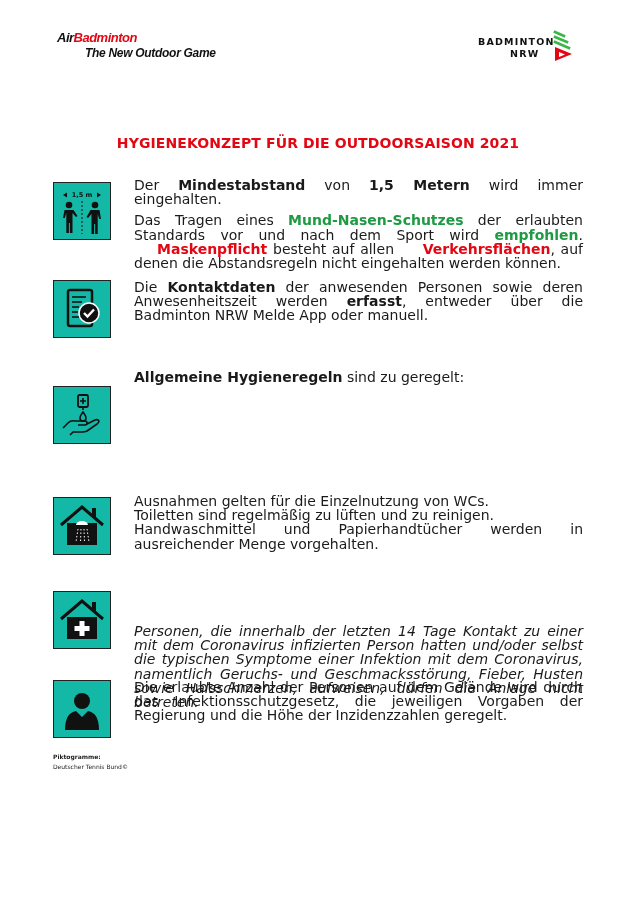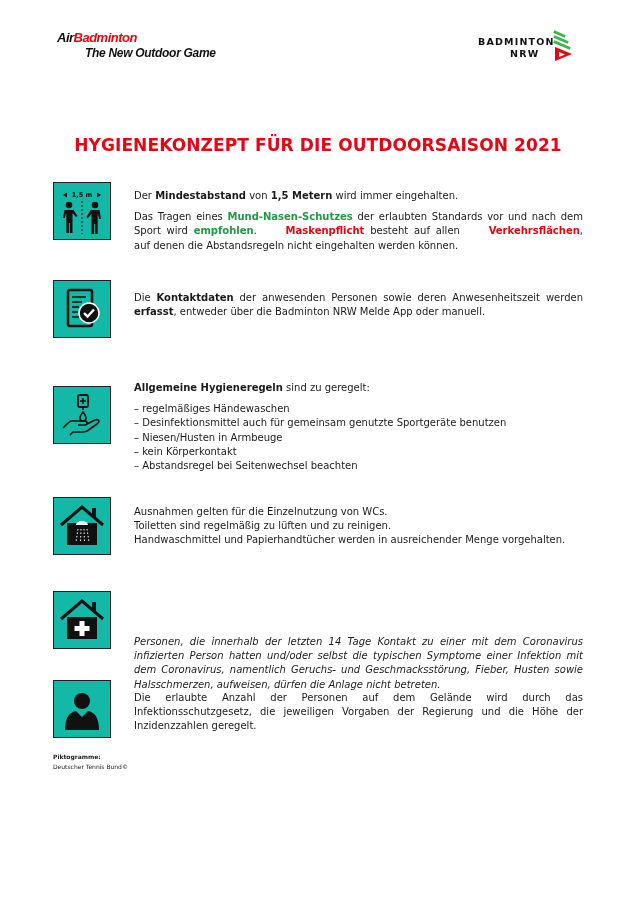--- a/index.html
+++ b/index.html
@@ -11,25 +11,25 @@
   .logo-left .l1 .air { color: #111; }
   .logo-left .l2 { font-family: "Liberation Sans", sans-serif; font-weight: bold; font-style: italic;
                    font-size: 12px; color: #111; margin-left: 28px; line-height: 12px; letter-spacing: -0.3px; }
   .logo-right { position: absolute; left: 478px; top: 30px; width: 110px; height: 32px; }
   .logo-right .t1, .logo-right .t2 { font-family: "DejaVu Sans", sans-serif; font-weight: bold; font-size: 9.5px;
                    letter-spacing: 1.2px; color: #111; position: absolute; }
   .logo-right .t1 { left: 0; top: 6px; }
   .logo-right .t2 { left: 32px; top: 18px; }
   .logo-right svg { position: absolute; left: 74px; top: 0; }
   .title { position: absolute; left: 0; right: 0; top: 135px; text-align: center;
-           font-family: "DejaVu Sans", sans-serif; font-weight: bold; font-size: 17px; color: #e30613; letter-spacing: 0.1px; }
+           font-family: "DejaVu Sans", sans-serif; font-weight: bold; font-size: 14px; color: #e30613; letter-spacing: 0.1px; }
   .section { position: absolute; left: 0; right: 0; }
   .icon-box { position: absolute; left: 53px; width: 56px; height: 56px; border: 1.3px solid #222; background: #14b8a6;
               display: flex; align-items: center; justify-content: center; }
-  .text { position: absolute; left: 134px; width: 449px; font-size: 10px; line-height: 14.2px; text-align: justify; margin-top: 11px; }
+  .text { position: absolute; left: 134px; width: 449px; font-size: 14px; line-height: 14.2px; text-align: justify; }
   .text p { margin: 0; }
   .text p + p { margin-top: 7px; }
   .b { font-weight: bold; }
   .g { font-weight: bold; color: #1f9a43; }
   .r { font-weight: bold; color: #e30613; padding-left: 23px; }
   ul.rules { list-style: none; margin: 0; padding: 0; }
   ul.rules li::before { content: "– "; }
   .foot { position: absolute; left: 53px; top: 752px; font-size: 6px; line-height: 10px; color: #222; }
   .foot .h { font-weight: bold; }
 </style>
@@ -103,27 +103,20 @@
       <path d="M26 8 v6 M23 11 h6" stroke="#111" stroke-width="1.6"></path>
       <line x1="26" y1="17" x2="26" y2="20" stroke="#111" stroke-width="1.6"></line>
       <path d="M26 22 q-3 4 -3 6 a3 3 0 0 0 6 0 q0 -2 -3 -6 z" fill="none" stroke="#111" stroke-width="1.6"></path>
       <path d="M6 38 l5 -5 q3 -3 7 -2 h10 q2 0 2 2 q0 2 -2 2 h-7 M30 34 l8 -4 q3 -1 4 1 q0 1.5 -2 3 l-10 7 q-2 1 -5 1 h-9 l-3 3" fill="none" stroke="#111" stroke-width="1.6" stroke-linejoin="round"></path>
     </svg>
   </div>
   <div class="text" style="top:370px;">
     <p><span class="b">Allgemeine Hygieneregeln</span><span> sind zu geregelt:</span></p>
     <p>
       </p>
-      <ul class="rules">
-        <li>regelmäßiges Händewaschen</li>
-        <li>Desinfektionsmittel auch für gemeinsam genutzte Sportgeräte benutzen</li>
-        <li>Niesen/Husten in Armbeuge</li>
-        <li>kein Körperkontakt</li>
-        <li>Abstandsregel bei Seitenwechsel beachten</li>
-      </ul>
     <p></p>
   </div>
 </div>
 
 <div class="section">
   <div class="icon-box" style="top:497px;">
     <svg width="50" height="50" viewBox="0 0 50 50">
       <path d="M4 24 L25 6 L46 24" fill="none" stroke="#111" stroke-width="3"></path>
       <rect x="35" y="7" width="4" height="9" fill="#111"></rect>
       <rect x="10" y="22" width="30" height="22" fill="#111"></rect>

